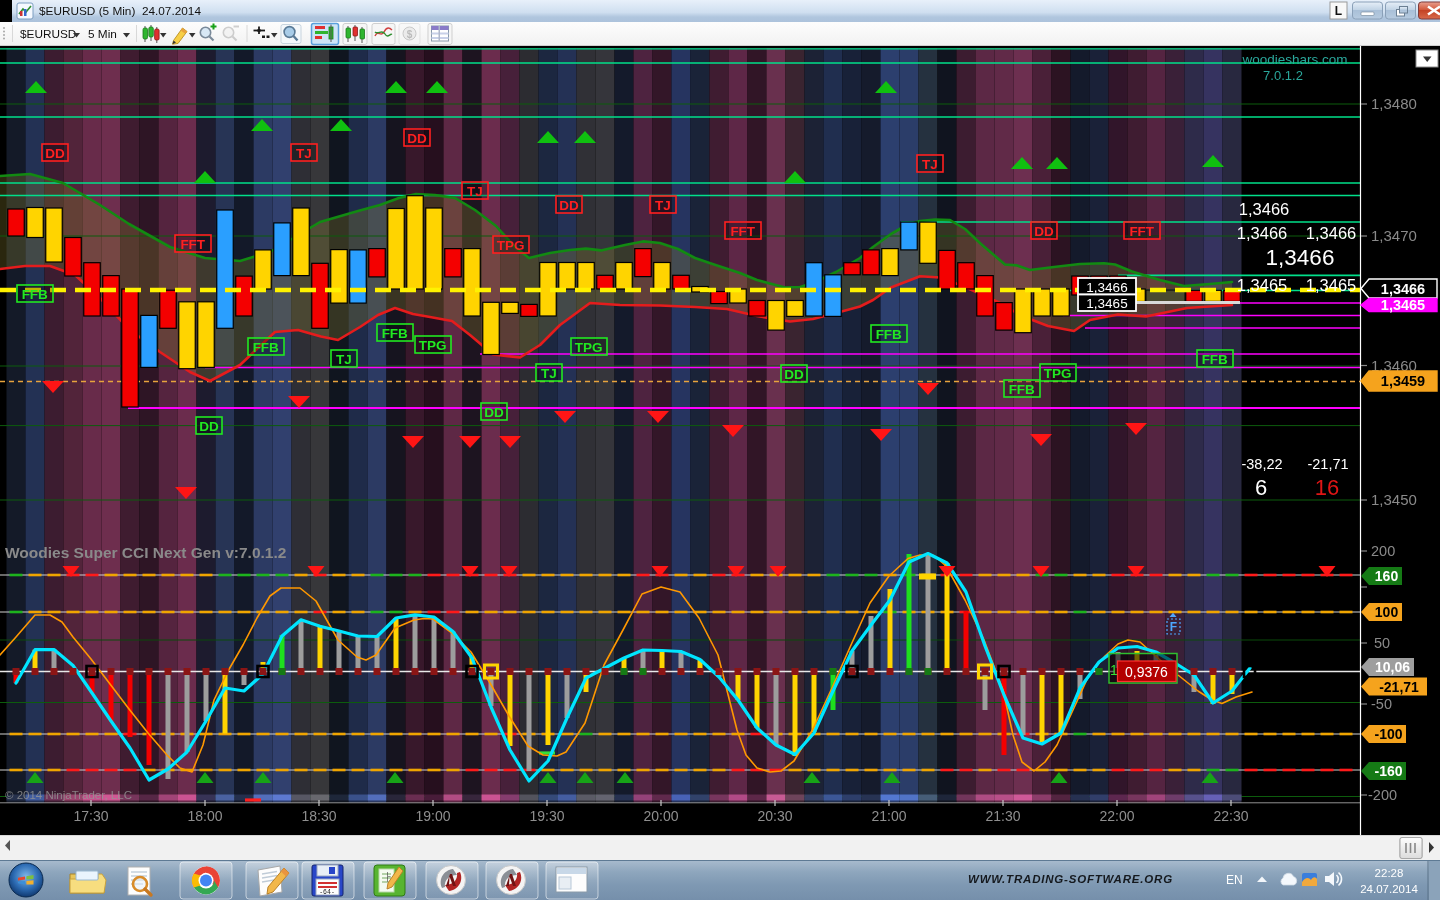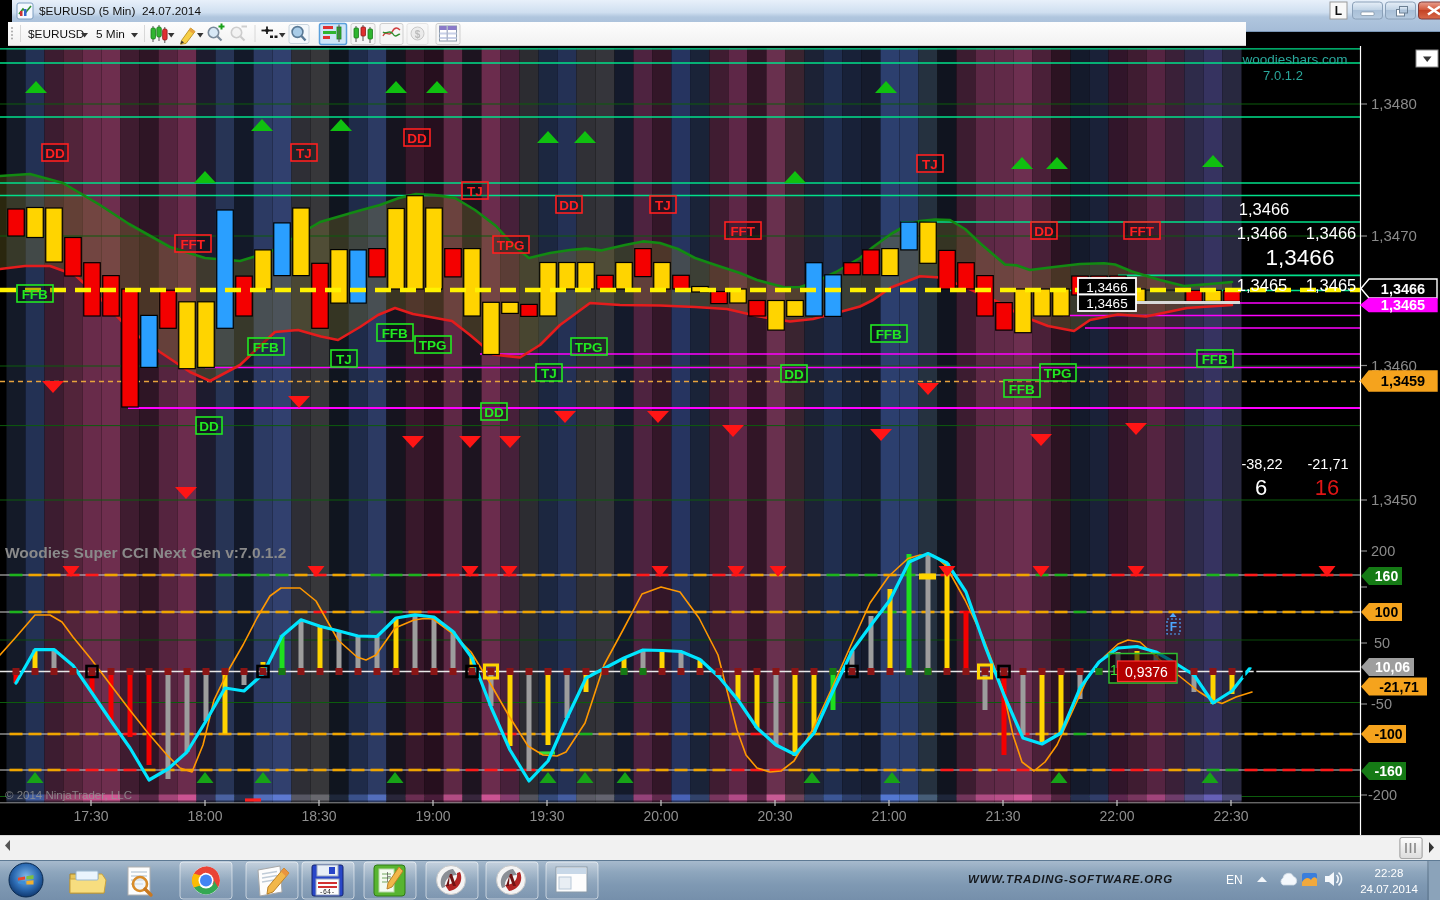--- a/index.html
+++ b/index.html
@@ -1,16 +1,16 @@
 <!DOCTYPE html>
 <html><head><meta charset="utf-8"><style>
 *{margin:0;padding:0;box-sizing:border-box}
 body{width:1440px;height:900px;overflow:hidden;font-family:"Liberation Sans",sans-serif;background:#000;position:relative}
 #titlebar{position:absolute;left:12px;top:0;width:1440px;height:32px;background:linear-gradient(#e8f0fa 0%,#cfdff0 40%,#b0c6de 55%,#a5bcd7 100%);border-bottom:1px solid #7a96b5}
-#toolbar{position:absolute;left:8px;top:22px;width:1238px;height:24px;background:linear-gradient(#fdfdfd,#f2f2f2);border-bottom:1px solid #cfcfcf}
+#toolbar{position:absolute;left:0;top:22px;width:1440px;height:24px;background:linear-gradient(#fdfdfd,#f2f2f2);border-bottom:1px solid #cfcfcf}
 #chart{position:absolute;left:0;top:46px}
 #scrollrow{position:absolute;left:0;top:835px;width:1440px;height:25px;background:#f1f1f1;border-top:1px solid #d8d8d8}
 #taskbar{position:absolute;left:0;top:860px;width:1440px;height:40px;background:linear-gradient(#a7bacd 0%,#8ea6bd 28%,#7f99b3 60%,#758fab 100%);border-top:1px solid #5e7a94}
 </style></head><body>
 <div id="titlebar">
  <svg width="1440" height="22" style="position:absolute;left:0;top:0">
   <rect x="5" y="3" width="16" height="16" rx="2" fill="#f5f9ff" stroke="#7d9ec1"></rect>
   <path d="M7 14 L11 9 L14 12 L19 6" stroke="#2f8f2f" stroke-width="1.6" fill="none"></path>
   <rect x="8" y="11" width="2.5" height="5" fill="#cc3333"></rect>
       <rect x="12" y="9" width="2.5" height="7" fill="#3366cc"></rect>

